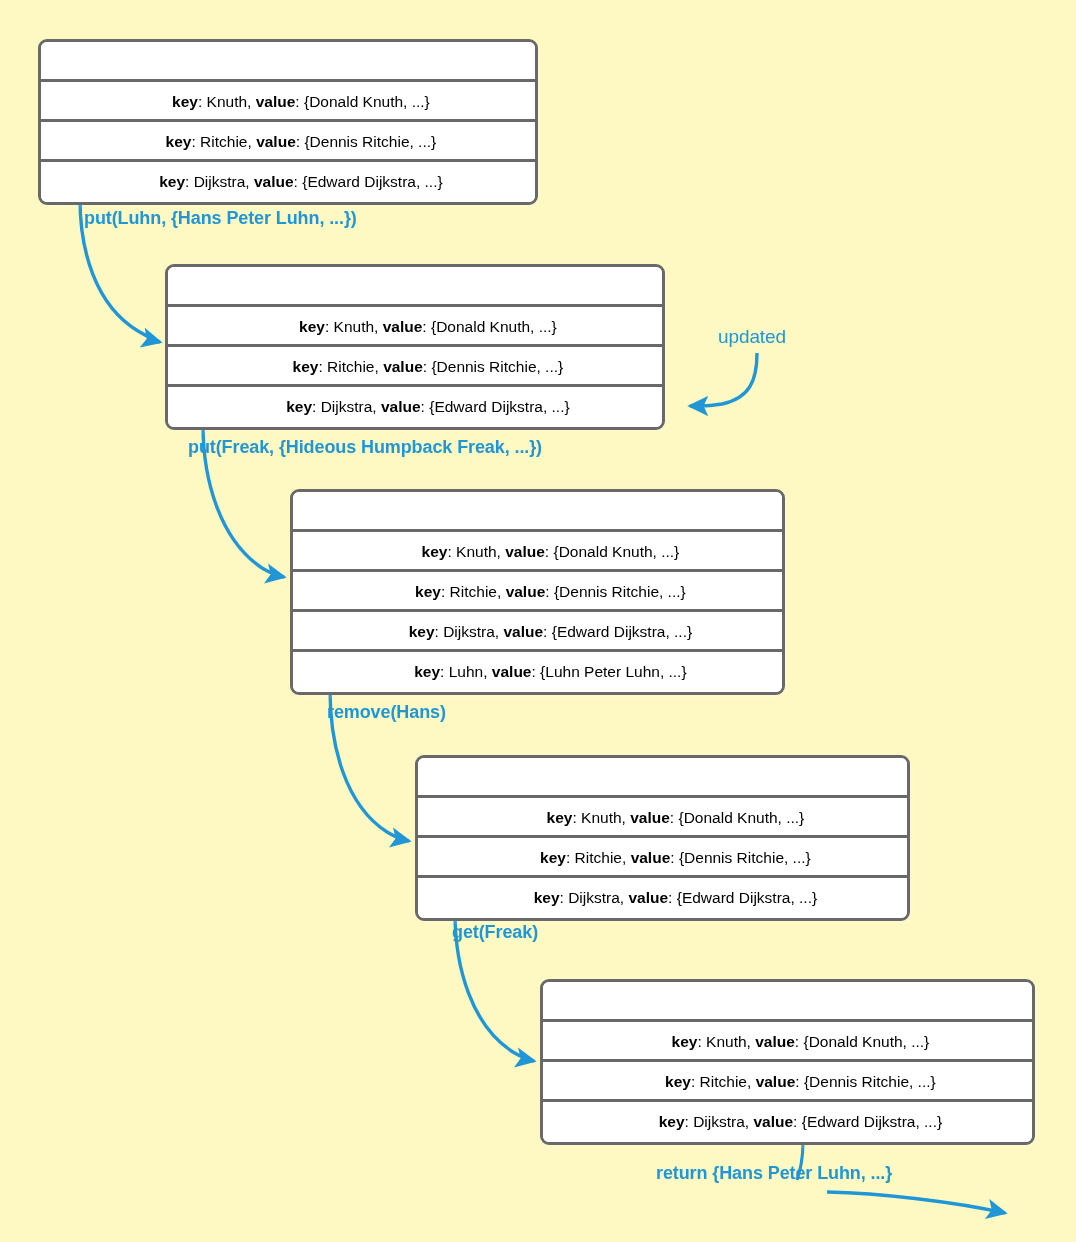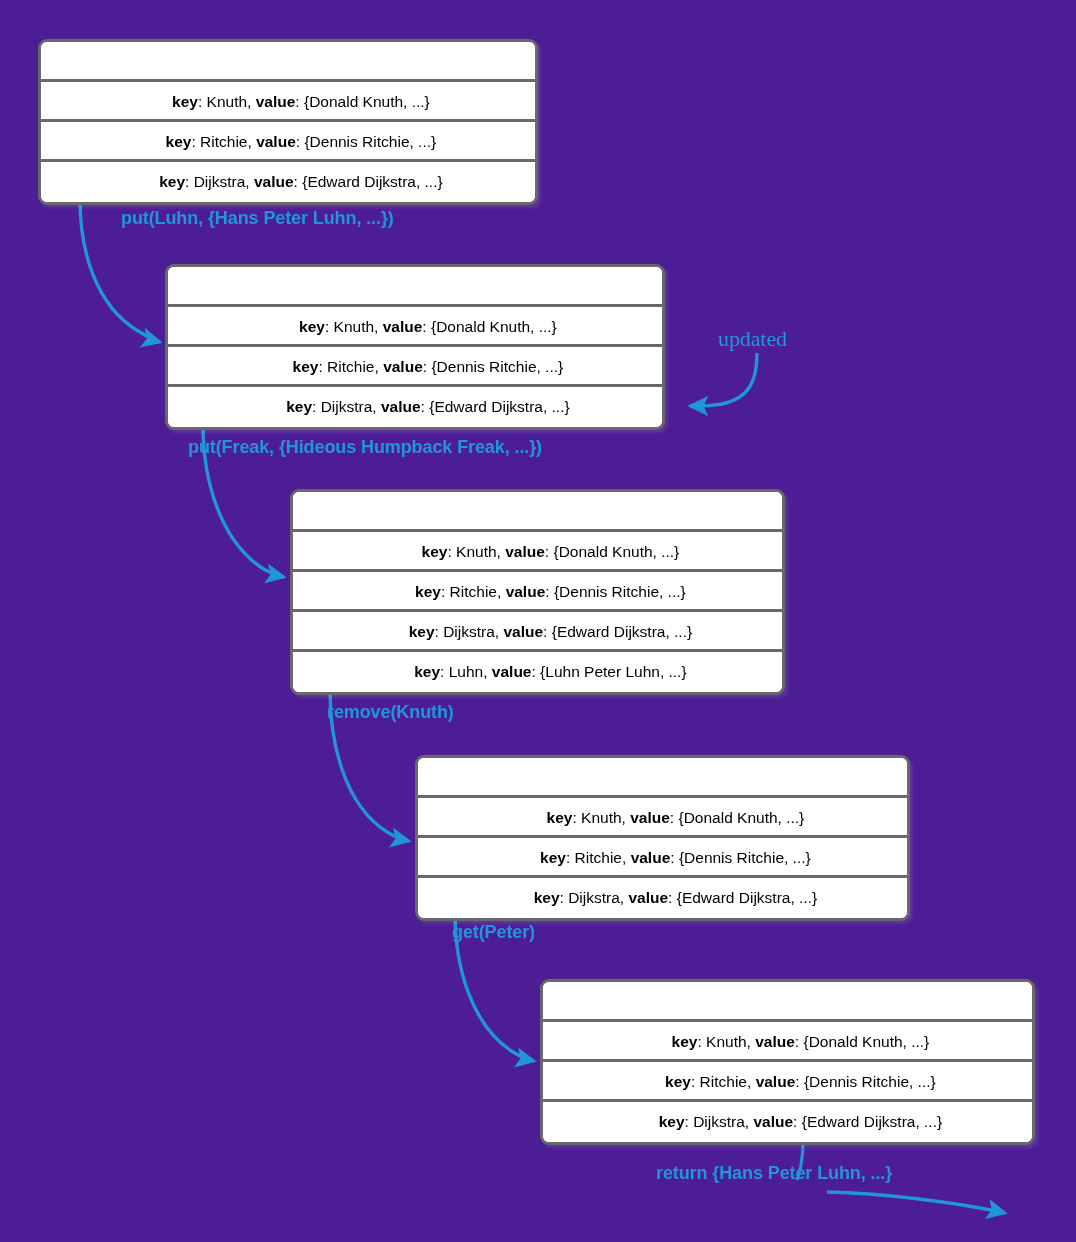--- a/index.html
+++ b/index.html
@@ -4,21 +4,21 @@
 <style>
   html, body {
     margin: 0;
     padding: 0;
     background: #000000;
   }
   #canvas {
     position: relative;
     width: 1076px;
     height: 1242px;
-    background: #4c1d95;
+    background: #fef9c3;
     overflow: hidden;
     font-family: "Liberation Sans", sans-serif;
   }
   #arrow-layer {
     position: absolute;
     left: 0;
     top: 0;
     width: 1076px;
     height: 1242px;
     pointer-events: none;
@@ -52,22 +52,21 @@
   .op-label {
     position: absolute;
     color: #2196d6;
     font-weight: bold;
     font-size: 18px;
     white-space: nowrap;
     letter-spacing: -0.1px;
   }
   .op-label.plain {
     font-weight: normal;
-    font-size: 22px;
-    font-family: Liberation Serif, serif;
+    font-size: 19px;
   }
 </style>
 </head>
 <body>
 
 <div id="canvas">
 
   <svg id="arrow-layer" viewBox="0 0 1076 1242" width="1076" height="1242" xmlns="http://www.w3.org/2000/svg">
     <defs>
       <marker id="arrowhead" markerWidth="7" markerHeight="7" refX="5.4" refY="3" orient="auto" markerUnits="strokeWidth">
@@ -97,21 +96,21 @@
       <b>key</b><span>: </span><span>Ritchie</span><span>, </span><b>value</b><span>: </span><span>{Dennis Ritchie, ...}</span>
     </div>
     <div class="map-row">
       <b>key</b><span>: </span><span>Dijkstra</span><span>, </span><b>value</b><span>: </span><span>{Edward Dijkstra, ...}</span>
     </div>
     <div class="map-row">
       
     </div>
   </div>
 
-  <div class="op-label" style="left:84px; top:208px;margin-left:37px;">put(Luhn, {Hans Peter Luhn, ...})</div>
+  <div class="op-label" style="left:84px; top:208px;">put(Luhn, {Hans Peter Luhn, ...})</div>
 
   <div class="map-table" style="left:165px; top:264px; width:500px;">
     <div class="map-row">
       <b>key</b><span>: </span><span>Knuth</span><span>, </span><b>value</b><span>: </span><span>{Donald Knuth, ...}</span>
     </div>
     <div class="map-row">
       <b>key</b><span>: </span><span>Ritchie</span><span>, </span><b>value</b><span>: </span><span>{Dennis Ritchie, ...}</span>
     </div>
     <div class="map-row">
       <b>key</b><span>: </span><span>Dijkstra</span><span>, </span><b>value</b><span>: </span><span>{Edward Dijkstra, ...}</span>
@@ -136,38 +135,38 @@
       <b>key</b><span>: </span><span>Dijkstra</span><span>, </span><b>value</b><span>: </span><span>{Edward Dijkstra, ...}</span>
     </div>
     <div class="map-row">
       <b>key</b><span>: </span><span>Luhn</span><span>, </span><b>value</b><span>: </span><span>{Luhn Peter Luhn, ...}</span>
     </div>
     <div class="map-row">
       
     </div>
   </div>
 
-  <div class="op-label" style="left:327px; top:702px;">remove(Knuth)</div>
+  <div class="op-label" style="left:327px; top:702px;">remove(Hans)</div>
 
   <div class="map-table" style="left:415px; top:755px; width:495px;">
     <div class="map-row">
       <b>key</b><span>: </span><span>Knuth</span><span>, </span><b>value</b><span>: </span><span>{Donald Knuth, ...}</span>
     </div>
     <div class="map-row">
       <b>key</b><span>: </span><span>Ritchie</span><span>, </span><b>value</b><span>: </span><span>{Dennis Ritchie, ...}</span>
     </div>
     <div class="map-row">
       <b>key</b><span>: </span><span>Dijkstra</span><span>, </span><b>value</b><span>: </span><span>{Edward Dijkstra, ...}</span>
     </div>
     <div class="map-row">
       
     </div>
   </div>
 
-  <div class="op-label" style="left:452px; top:922px;">get(Peter)</div>
+  <div class="op-label" style="left:452px; top:922px;">get(Freak)</div>
 
   <div class="map-table" style="left:540px; top:979px; width:495px;">
     <div class="map-row">
       <b>key</b><span>: </span><span>Knuth</span><span>, </span><b>value</b><span>: </span><span>{Donald Knuth, ...}</span>
     </div>
     <div class="map-row">
       <b>key</b><span>: </span><span>Ritchie</span><span>, </span><b>value</b><span>: </span><span>{Dennis Ritchie, ...}</span>
     </div>
     <div class="map-row">
       <b>key</b><span>: </span><span>Dijkstra</span><span>, </span><b>value</b><span>: </span><span>{Edward Dijkstra, ...}</span>

